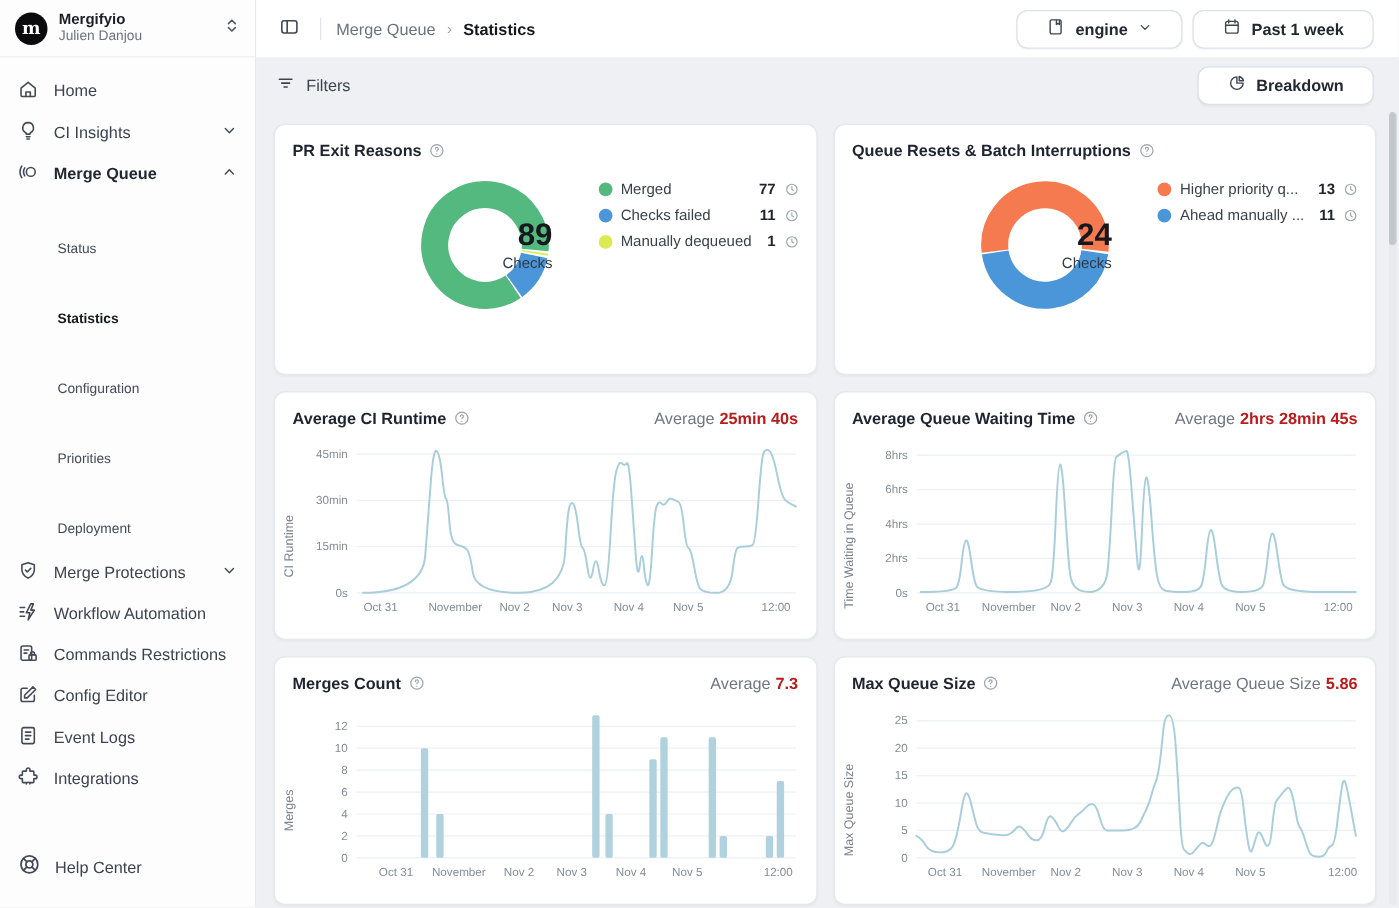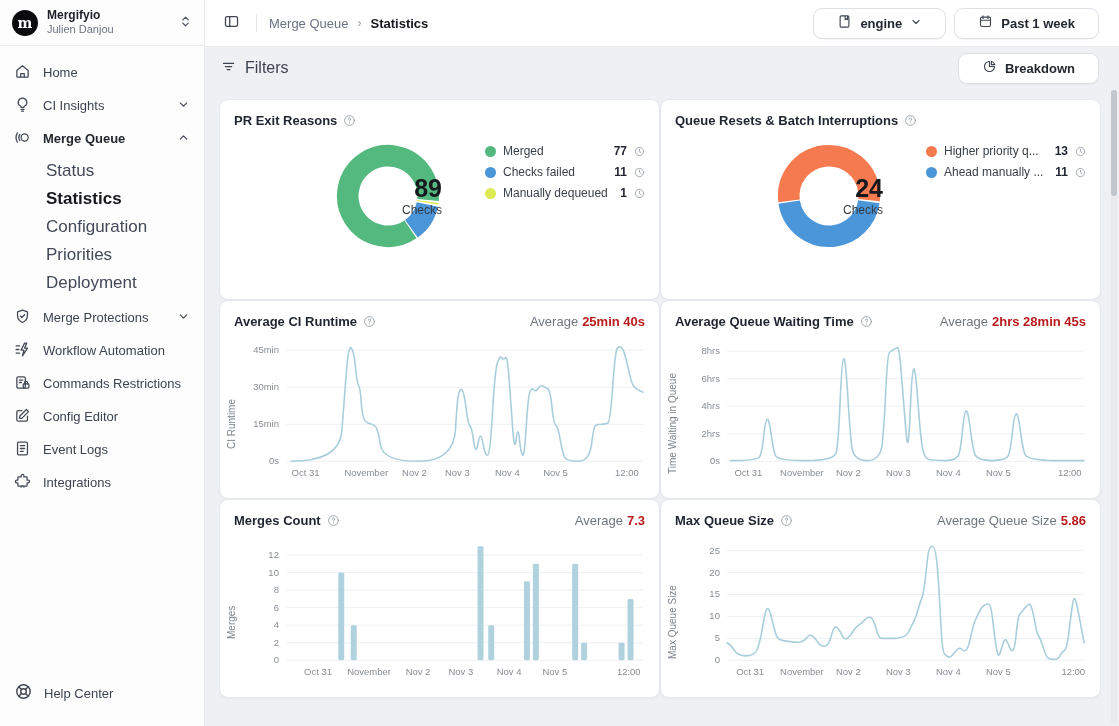--- a/index.html
+++ b/index.html
@@ -13,43 +13,43 @@
   .org-names { flex:1; line-height:1.25; }
   .org-name { font-size:12px; font-weight:700; color:#1c1f26; }
   .org-user { font-size:11px; color:#6b7280; }
   .updown { color:#555b66; }
   nav { padding:10px 0 0 0; flex:1; overflow:hidden; }
   .nav-item { display:flex; align-items:center; gap:12px; height:33px; padding:0 14px; font-size:13px; color:#3c434f; font-weight:500; cursor:pointer; }
   .nav-item svg { flex-shrink:0; color:#434a56; }
   .nav-item .chev { margin-left:auto; color:#6b7280; }
   .nav-item.section { font-weight:700; color:#23272f; }
   .subnav { padding:2px 0 4px 0; }
-  .sub-item { display:flex; align-items:center; height:28px; padding:0 14px 0 46px; font-size:17px; color:#424957; cursor:pointer; }
+  .sub-item { display:flex; align-items:center; height:28px; padding:0 14px 0 46px; font-size:11px; color:#424957; cursor:pointer;margin-top:28px; }
   .sub-item.active { font-weight:700; color:#16181d; }
   .help-row { display:flex; align-items:center; gap:11px; padding:16px 4px 22px 14px; font-size:13px; font-weight:500; color:#3c434f; cursor:pointer; }
   .help-row svg { color:#434a56; }
 
   
   .main { flex:1; display:flex; flex-direction:column; min-width:0; }
   .topbar { height:47px; background:#fff; border-bottom:1px solid #e9ebef; display:flex; align-items:center; padding:0 20px 0 14px; gap:12px; flex-shrink:0; }
   .icon-btn { background:none; border:none; color:#3f4450; display:flex; align-items:center; cursor:pointer; padding:4px; }
   .topbar .vdiv { width:1px; height:18px; background:#e3e6ea; }
   .breadcrumb { display:flex; align-items:center; gap:9px; font-size:13px; }
   .crumb-link { color:#6b7280; cursor:pointer; }
   .crumb-sep { color:#9aa0a8; font-size:12px; }
   .crumb-current { color:#16181d; font-weight:700; }
   .topbar-right { margin-left:auto; display:flex; gap:8px; }
   .btn { display:flex; align-items:center; gap:8px; background:#fff; border:1px solid #dde1e6; border-radius:9px; height:31px; padding:0 23px; font-size:13px; font-weight:600; color:#23272f; cursor:pointer; box-shadow:0 1px 1px rgba(20,24,34,.04); font-family:inherit; }
   .btn svg { color:#3f4450; }
   .toolbar { height:42px; display:flex; align-items:center; padding:0 20px 0 16px; flex-shrink:0; }
-  .ghost-btn { display:flex; align-items:center; gap:9px; background:none; border:none; font-size:16px; font-weight:500; color:#3c434f; cursor:pointer; font-family:inherit; }
+  .ghost-btn { display:flex; align-items:center; gap:9px; background:none; border:none; font-size:13px; font-weight:500; color:#3c434f; cursor:pointer; font-family:inherit; }
   .toolbar .spacer { flex:1; }
 
   
-  .content { flex:1; padding:10px 18px 20px 14px; display:grid; grid-template-columns:1fr 1fr; grid-template-rows:201px 199px 199px; min-height:0; }
+  .content { flex:1; padding:10px 18px 20px 14px; display:grid; grid-template-columns:1fr 1fr; grid-template-rows:201px 199px 199px; gap:13px; min-height:0; }
   .card { background:#fff; border:1px solid #e5e8ec; border-radius:9px; box-shadow:0 1px 2px rgba(25,30,40,.03); overflow:hidden; display:flex; flex-direction:column; }
   .card-head { display:flex; align-items:center; gap:6px; padding:13px 14px 0 14px; flex-shrink:0; }
   .card-title { font-size:13px; font-weight:700; color:#1f2430; }
   .help-ic { color:#9ca3ad; display:flex; cursor:pointer; }
   .avg { margin-left:auto; font-size:13px; color:#6f7680; }
   .avg b { color:#b91c1c; font-weight:700; margin-left:4px; }
 
   
   .donut-row { display:flex; padding:6px 14px 0 14px; flex:1; }
   .donut-wrap { position:relative; width:108px; height:108px; margin-left:100px; margin-top:8px; }

